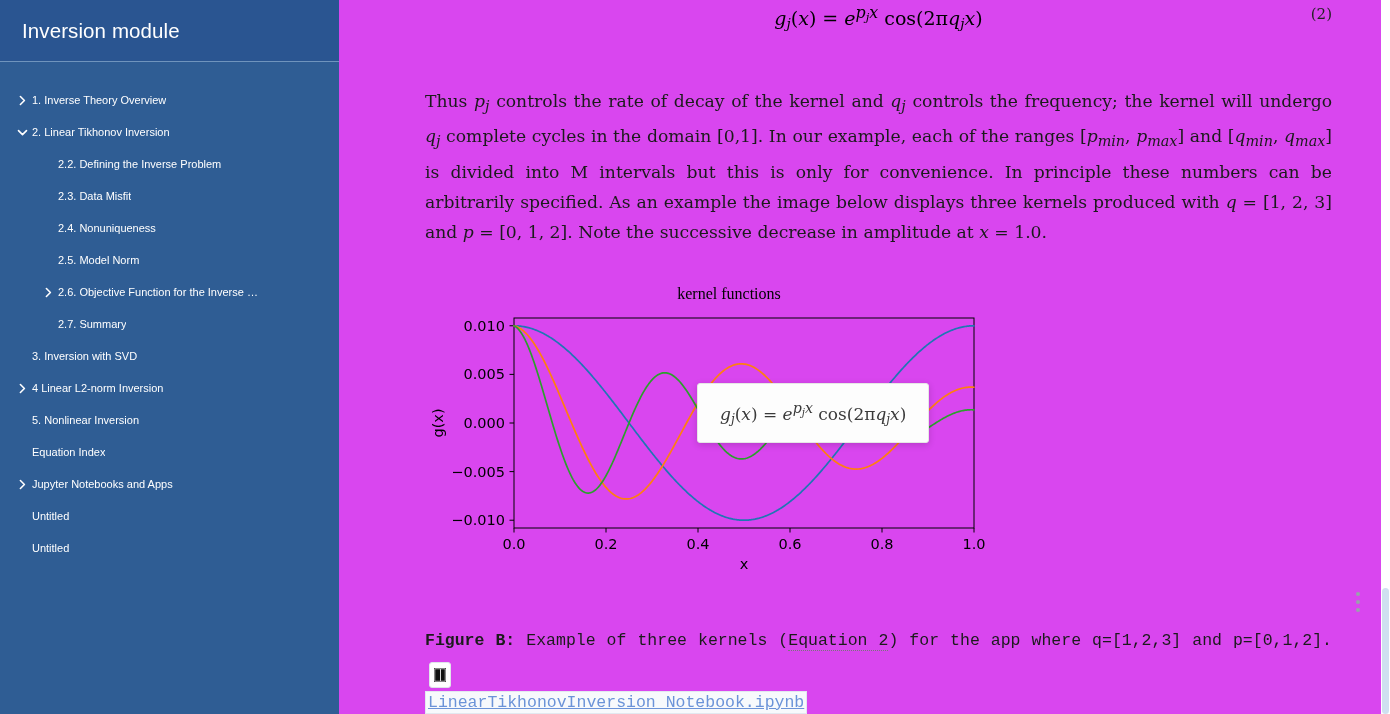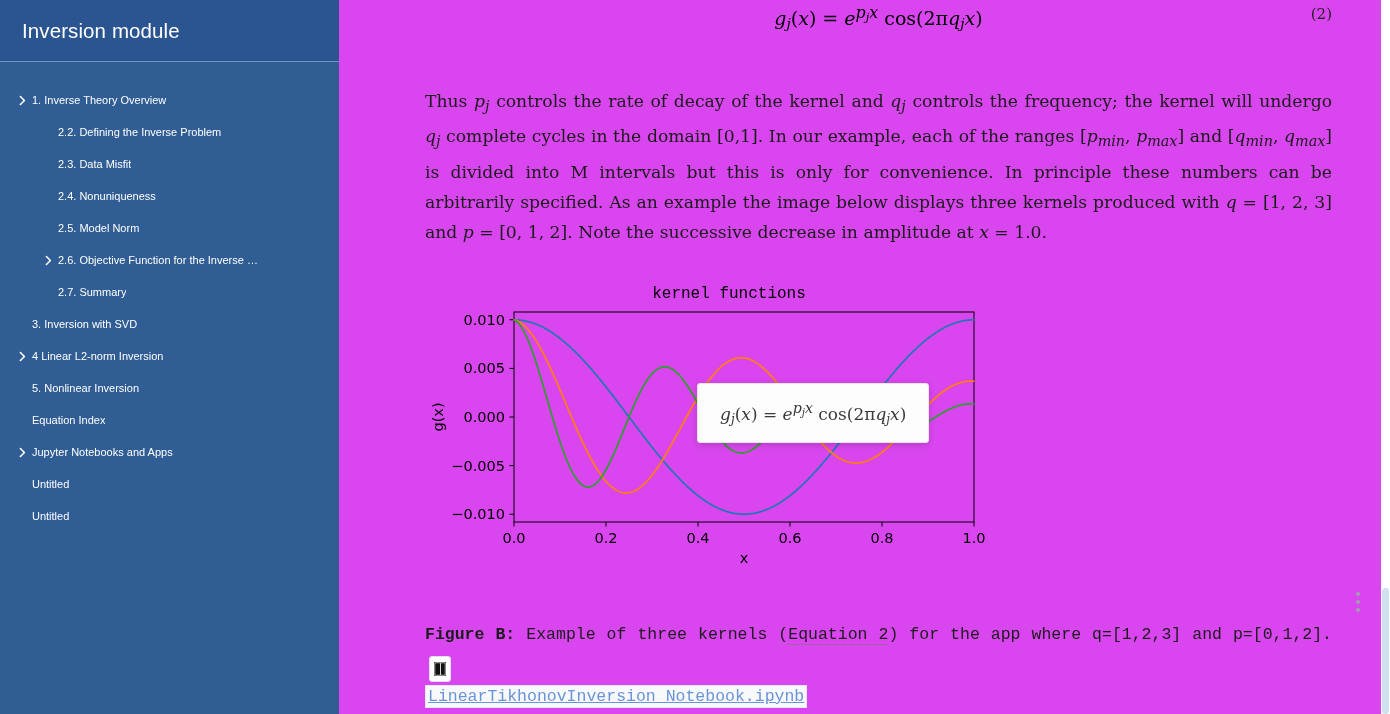--- a/index.html
+++ b/index.html
@@ -111,22 +111,22 @@
   .msub { font-size: 0.72em; vertical-align: -0.25em; font-style: italic; }
   .mup  { font-style: normal; }
 
   
   #figure { margin-top: 38px; }
   #plot-wrap { width: 600px; margin-left: 4px; position: relative; }
   .plot-title {
     text-align: center;
     font-size: 16px;
     color: #000;
-    font-family: Liberation Mono, monospace;
-    margin-bottom: 1px;
+    font-family: Liberation Serif, serif;
+    margin-bottom: 7px;
   }
   #plot-svg { display: block; }
   .caption {
     margin-top: 54px;
     font-family: Liberation Mono, monospace;
     font-size: 16.5px;
     line-height: 30px;
     color: #1b1b1b;
     text-align: justify;
     position: relative;
@@ -216,20 +216,28 @@
       <span class="title">Inversion module</span>
     </div>
     <nav id="nav">
         <div class="nav-item lvl1">
           <span class="chev">
             <svg width="11" height="11" viewBox="0 0 11 11">
               <path d="M3.4 1.5 L7.4 5.5 L3.4 9.5" fill="none" stroke="#ffffff" stroke-width="1.6" stroke-linecap="round" stroke-linejoin="round"></path>
             </svg>
           </span>
           <span class="label">1. Inverse Theory Overview</span>
+        </div>
+        <div class="nav-item lvl1">
+          <span class="chev">
+            <svg width="11" height="11" viewBox="0 0 11 11">
+              <path d="M1.5 3.6 L5.5 7.6 L9.5 3.6" fill="none" stroke="#ffffff" stroke-width="1.6" stroke-linecap="round" stroke-linejoin="round"></path>
+            </svg>
+          </span>
+          <span class="label">2. Linear Tikhonov Inversion</span>
         </div>
         <div class="nav-item lvl2">
           <span class="chev empty"></span>
           <span class="label">2.2. Defining the Inverse Problem</span>
         </div>
         <div class="nav-item lvl2">
           <span class="chev empty"></span>
           <span class="label">2.3. Data Misfit</span>
         </div>
         <div class="nav-item lvl2">

